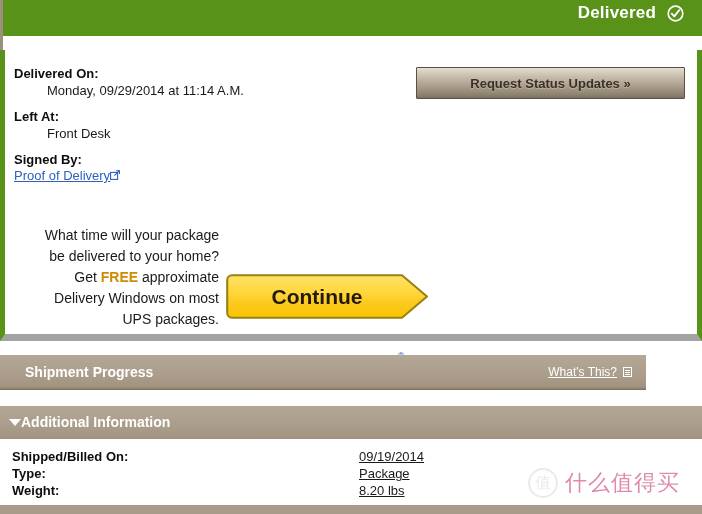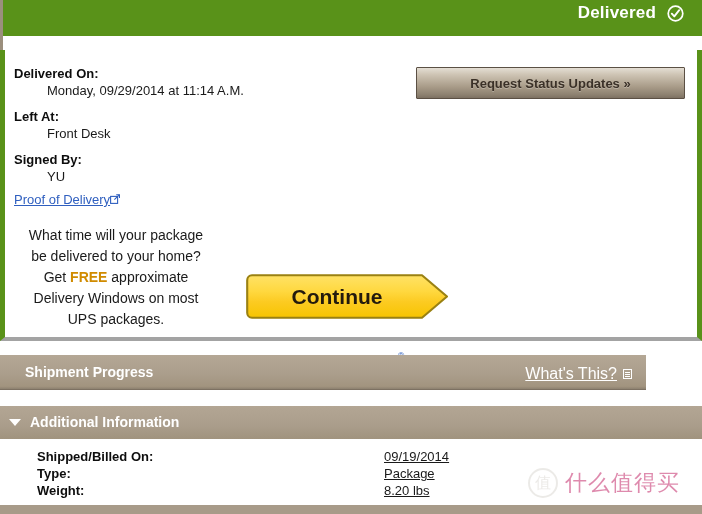--- a/index.html
+++ b/index.html
@@ -55,21 +55,21 @@
 
   
   .detail-panel {
     position: absolute;
     left: 0; top: 50px;
     width: 702px;
     height: 291px;
     box-sizing: border-box;
     border-left: 5px solid #599219;
     border-right: 5px solid #599219;
-    border-bottom: 4px solid #a3a3a3;
+    border-bottom: 7px solid #a3a3a3;
     background: #ffffff;
   }
 
   
   .facts {
     position: absolute;
     left: 9px;
     top: 15px;
     width: 330px;
   }
@@ -121,39 +121,38 @@
     cursor: pointer;
     text-shadow: 0 1px 0 rgba(255,255,255,0.25);
   }
 
   
   .promo {
     position: absolute;
     left: 8px;
     top: 175px;
     width: 206px;
-    text-align: center;
+    text-align: right;
     font-size: 14px;
     line-height: 21px;
     color: #1a1a1a;
   }
   .promo .free {
     color: #d08b00;
     font-weight: bold;
   }
 
   
   .continue-btn {
     position: absolute;
     left: 221px;
     top: 224px;
     width: 203px;
     height: 61px;
     cursor: pointer;
-    margin-left: 20px;
   }
   .continue-btn svg { display: block; }
   .continue-text {
     position: absolute;
     left: 0; top: 0;
     width: 182px;
     height: 45px;
     display: flex;
     align-items: center;
     justify-content: center;
@@ -198,21 +197,21 @@
     font-weight: bold;
   }
   .whats-this {
     position: absolute;
     right: 14px;
     top: 10px;
     display: flex;
     align-items: center;
     gap: 6px;
     color: #ffffff;
-    font-size: 16px;
+    font-size: 12px;
     text-decoration: none;
   }
   .whats-this .txt { text-decoration: underline; }
   .popup-icon {
     width: 9px;
     height: 10px;
     box-sizing: border-box;
     border: 1px solid #ffffff;
     position: relative;
     display: inline-block;
@@ -235,41 +234,39 @@
     height: 33px;
     box-sizing: border-box;
     background: linear-gradient(to bottom, #b3a694 0%, #aa9d8b 60%, #a0937e 100%);
   }
   .addinfo-inner {
     position: absolute;
     left: 9px;
     top: 8px;
     display: flex;
     align-items: center;
-    gap: 9px;
   }
   .caret {
     width: 0; height: 0;
     border-left: 6px solid transparent;
     border-right: 6px solid transparent;
     border-top: 7px solid #ffffff;
   }
   .addinfo-title {
     color: #ffffff;
     font-size: 14px;
     font-weight: bold;
   }
 
   
   .info-rows {
     position: absolute;
     left: 0;
     top: 448px;
     width: 576px;
-    padding-left: 25px;
   }
   .info-row {
     position: relative;
     height: 17px;
     line-height: 17px;
   }
   .info-label {
     position: absolute;
     left: 12px;
     font-weight: bold;
@@ -343,21 +340,20 @@
 <div class="detail-panel">
 
   <div class="facts">
     <div class="fact-label">Delivered On:</div>
     <div class="fact-value">Monday,  09/29/2014 at 11:14 A.M.</div>
 
     <div class="fact-label">Left At:</div>
     <div class="fact-value">Front Desk</div>
 
     <div class="fact-label">Signed By:</div>
-    <div class="fact-value last">YU</div>
 
     <a class="pod-link" href="#">
       <span class="txt">Proof of Delivery</span>
       <span class="ext-icon">
         <svg width="10" height="10" viewBox="0 0 10 10">
           <rect x="0.6" y="2.4" width="7" height="7" fill="none" stroke="#2f5fbf" stroke-width="1.1"></rect>
           <path d="M4.4 5.6 L9.2 0.9" stroke="#2f5fbf" stroke-width="1.1"></path>
           <path d="M6.2 0.7 L9.5 0.7 L9.5 3.9" fill="none" stroke="#2f5fbf" stroke-width="1.1"></path>
         </svg>
       </span>

